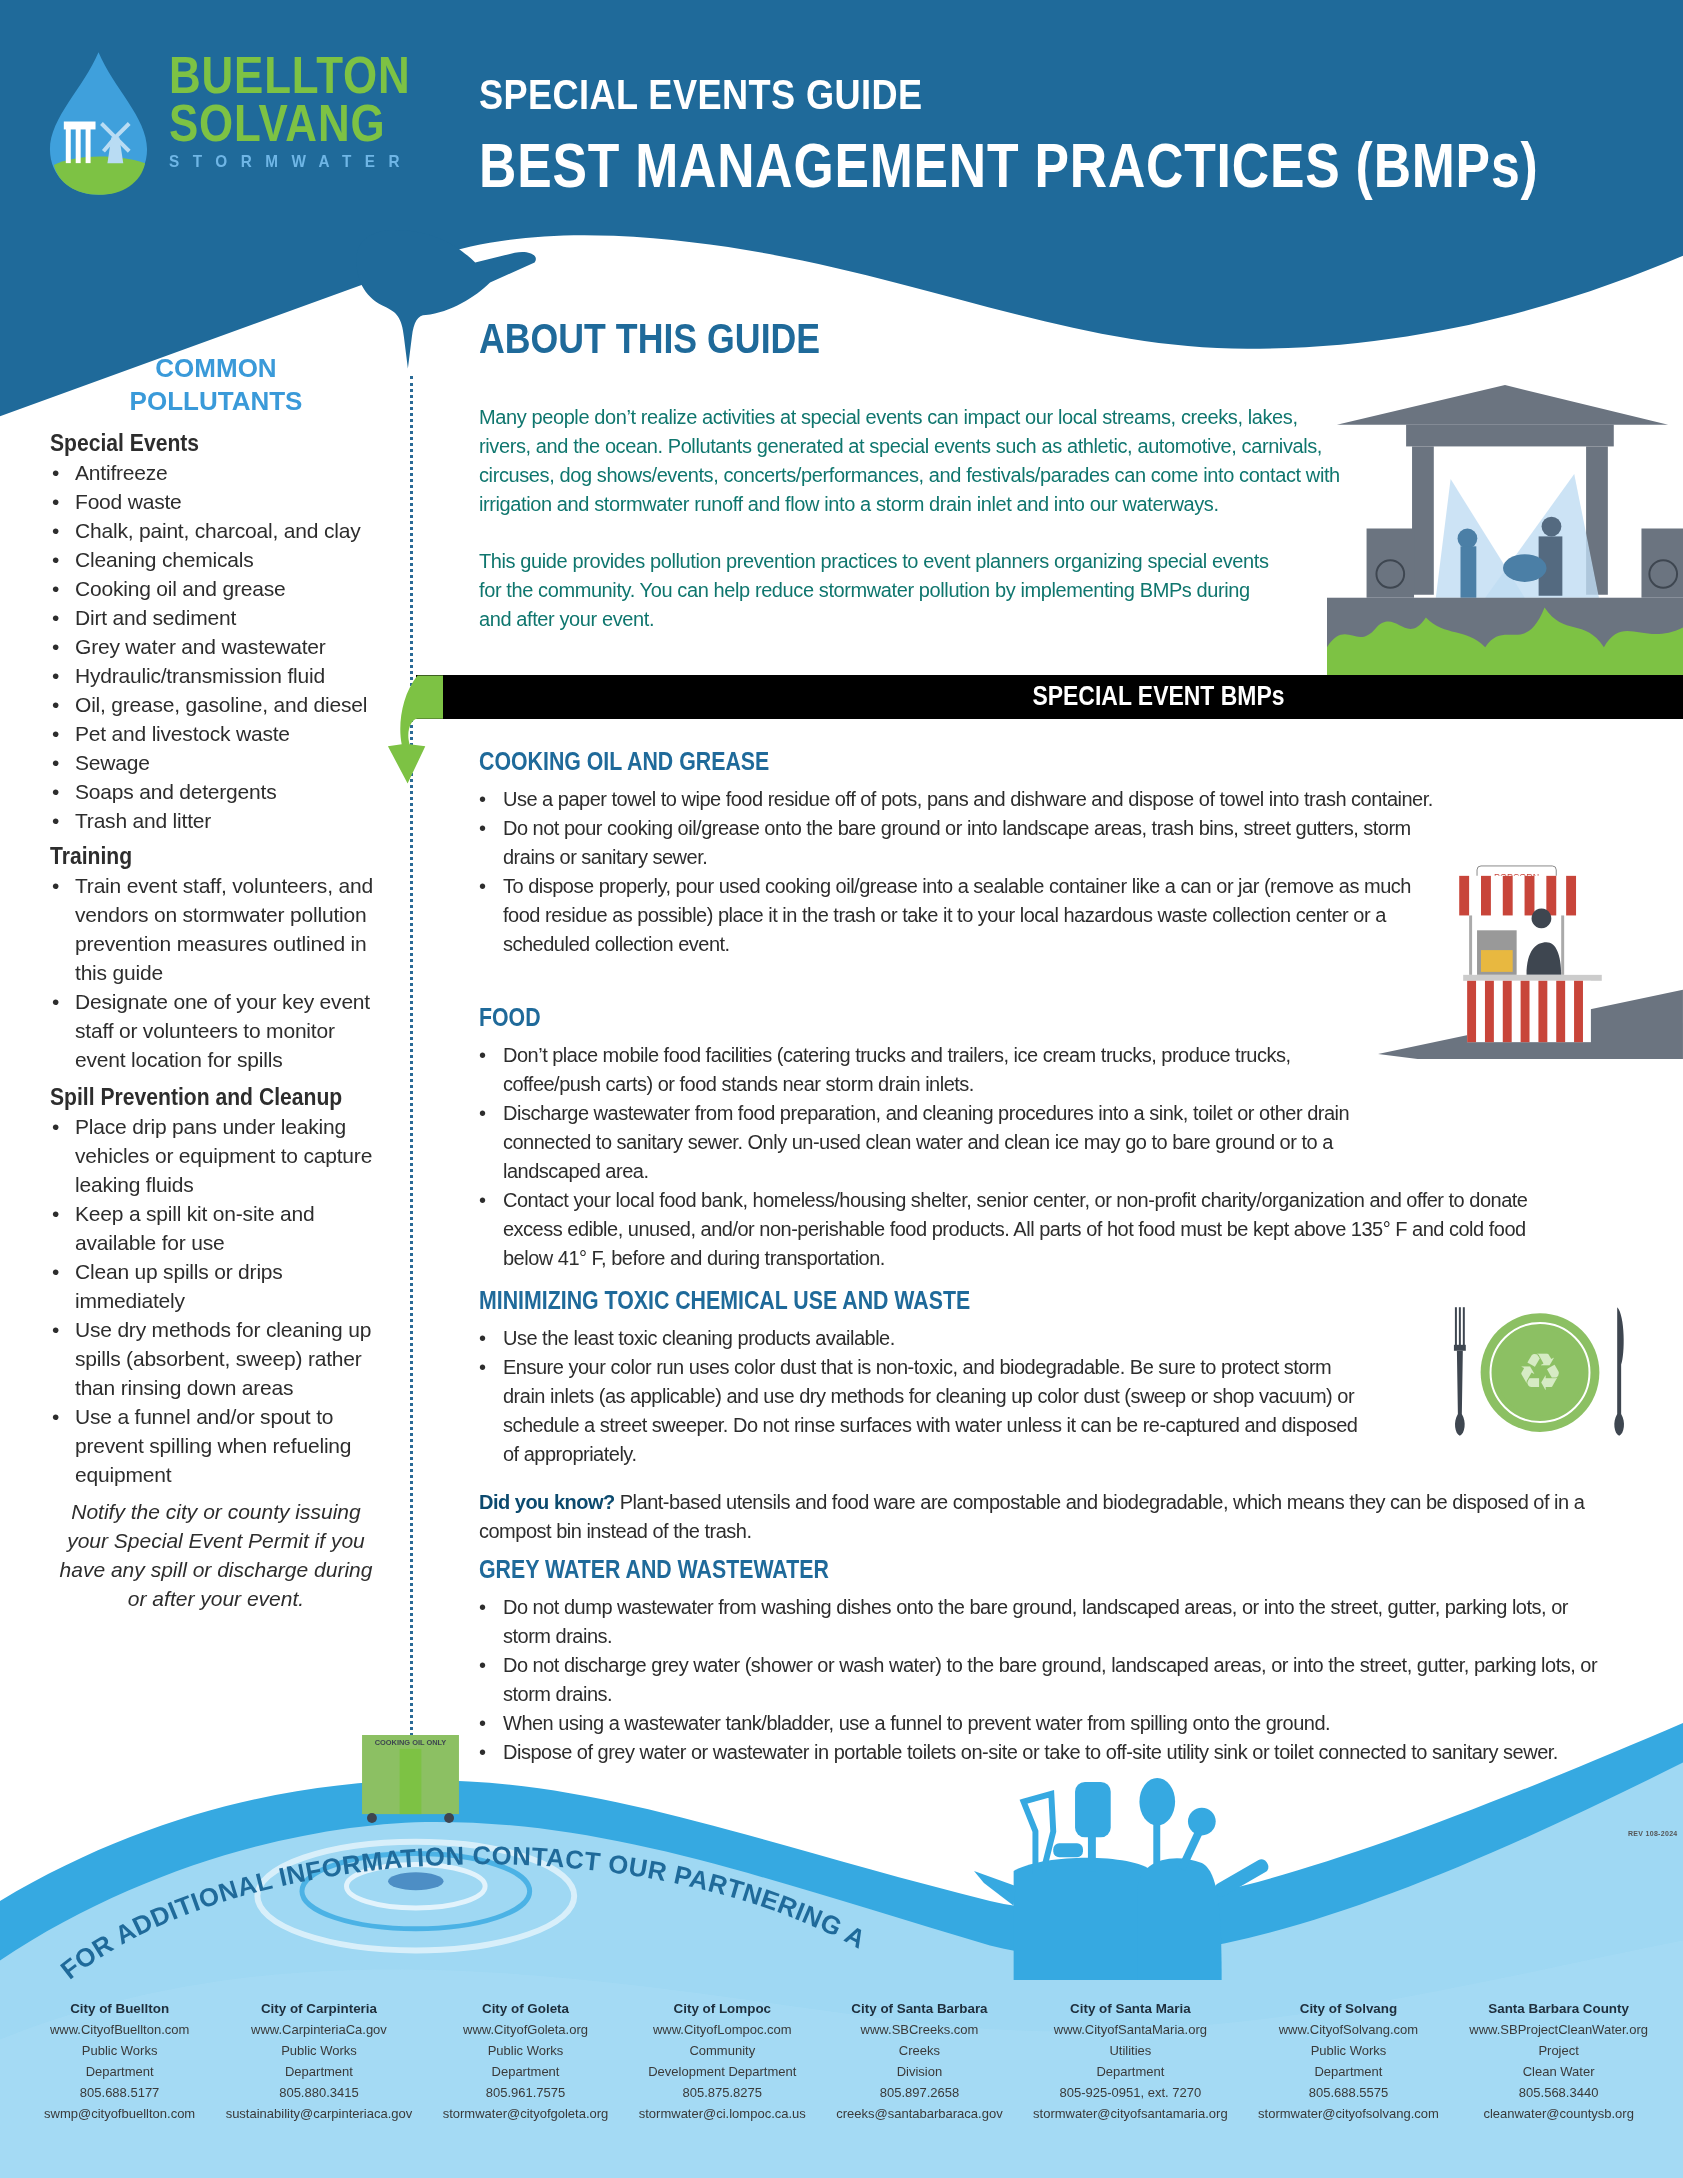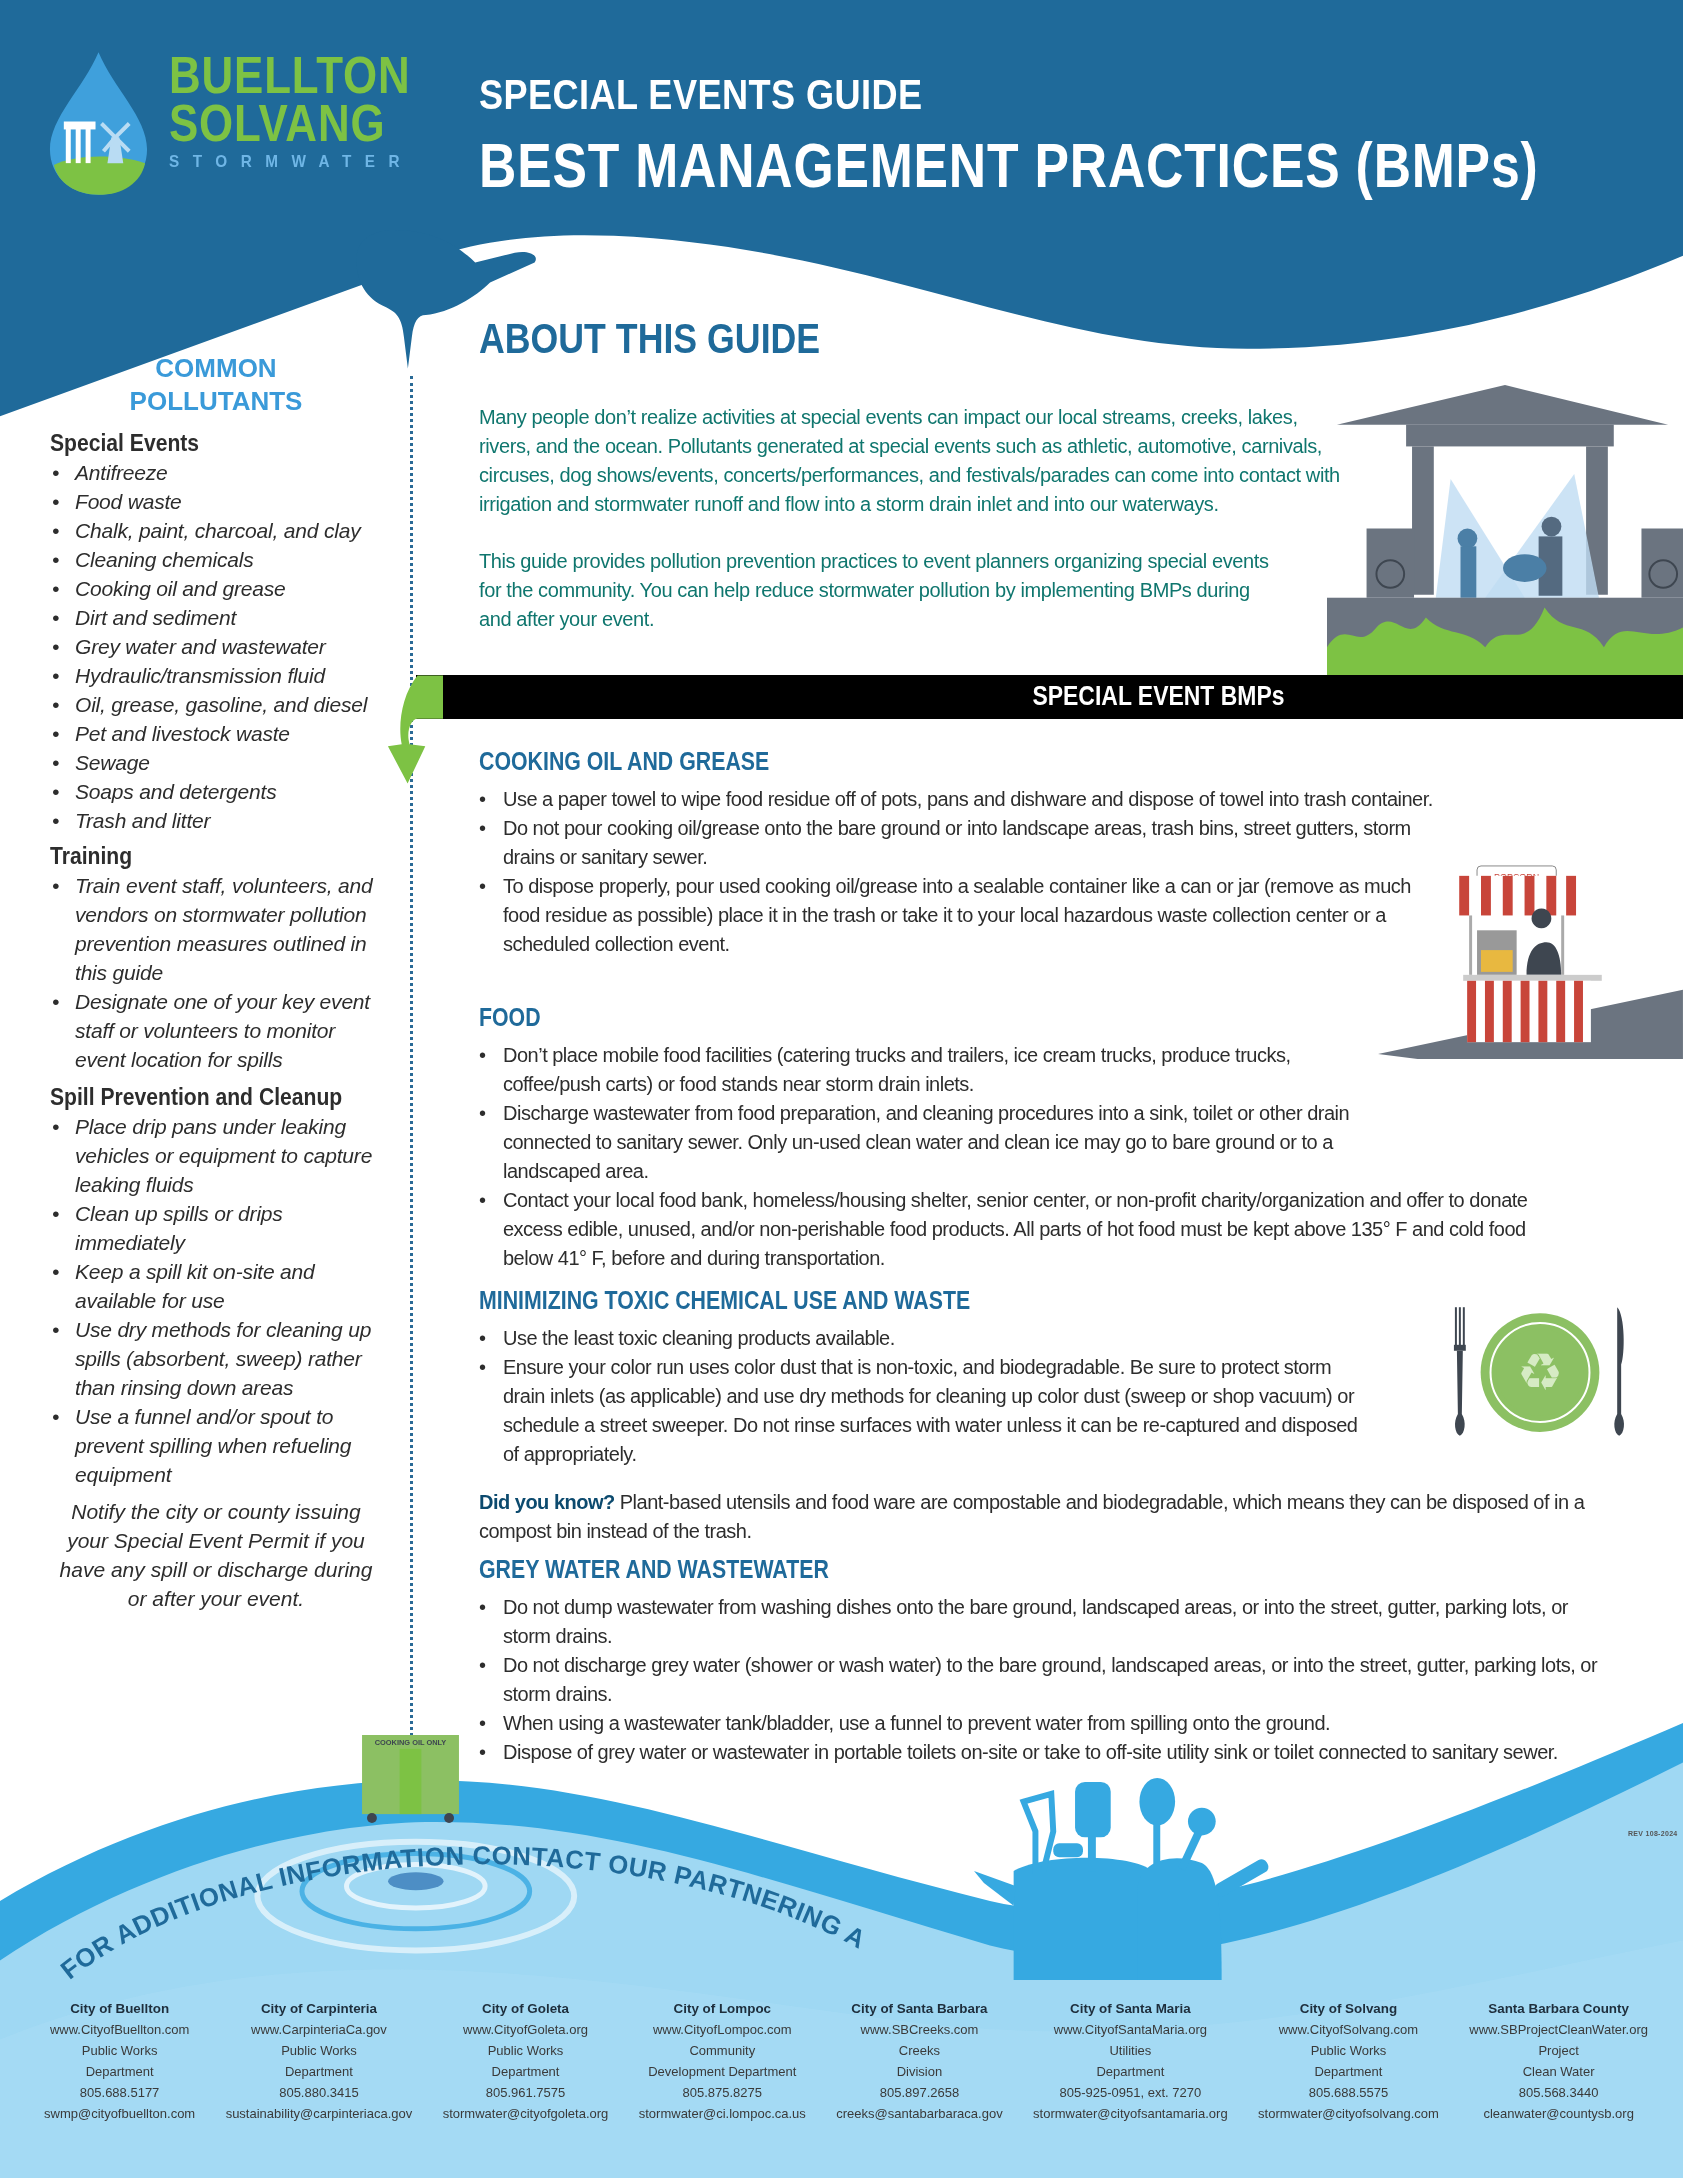--- a/index.html
+++ b/index.html
@@ -13,21 +13,21 @@
   .logo-text { position: absolute; left: 125px; top: 4px; }
   .logo-word { font-family: "Liberation Sans", sans-serif; font-weight: 700; color: #7dc244; font-size: 51px; line-height: 48px; letter-spacing: 1px; transform: scaleX(0.86); transform-origin: left; display: block; }
   .logo-sub { font-weight: 700; color: #6fb6e6; font-size: 17px; letter-spacing: 15px; display: block; margin-top: 4px; transform: scaleX(0.9); transform-origin: left; }
   .title-small { position: absolute; left: 479px; top: 71px; color: #ffffff; font-weight: 700; font-size: 42px; letter-spacing: 0.5px; transform: scaleX(0.86); transform-origin: left; white-space: nowrap; }
   .title-big { position: absolute; left: 479px; top: 129px; color: #ffffff; font-weight: 700; font-size: 63px; letter-spacing: 1px; transform: scaleX(0.82); transform-origin: left; white-space: nowrap; }
 
   
   .sidebar { position: absolute; left: 50px; top: 352px; width: 332px; }
   .sidebar-title { text-align: center; color: #3a9ad9; font-weight: 700; font-size: 26px; line-height: 33px; margin-bottom: 10px; }
   .side-h { font-weight: 700; color: #2d2d2d; font-size: 24px; line-height: 30px; transform: scaleX(0.88); transform-origin: left; white-space: nowrap; }
-  .side-list { list-style: none; margin-bottom: 6px; font-style: italic; }
+  .side-list { list-style: none; margin-bottom: 6px; }
   .side-list li { position: relative; padding-left: 25px; font-size: 21px; line-height: 29px; color: #2d2d2d; letter-spacing: -0.2px; }
   .side-list li::before { content: "•"; position: absolute; left: 2px; top: 0; }
   .side-list.tight li { line-height: 29px; }
   .side-note { font-style: italic; font-size: 21px; line-height: 29px; margin-top: 8px; color: #2d2d2d; text-align: center; }
 
   .divider-dots { position: absolute; left: 410px; top: 376px; width: 4px; height: 1366px; border-left: 3px dotted #2a6a96; }
 
   
   .main { position: absolute; left: 479px; top: 315px; width: 1168px; }
   .about-title { color: #1f6a9a; font-weight: 700; font-size: 42px; transform: scaleX(0.85); transform-origin: left; white-space: nowrap; }
@@ -115,22 +115,22 @@
 
   <div class="side-h">Training</div>
   <ul class="side-list tight">
     <li>Train event staff, volunteers, and vendors on stormwater pollution prevention measures outlined in this guide</li>
     <li>Designate one of your key event staff or volunteers to monitor event location for spills</li>
   </ul>
 
   <div class="side-h" style="margin-top:8px">Spill Prevention and Cleanup</div>
   <ul class="side-list tight">
     <li>Place drip pans under leaking vehicles or equipment to capture leaking fluids</li>
+    <li>Keep a spill kit on-site and available for use</li>
     <li>Clean up spills or drips immediately</li>
-    <li>Keep a spill kit on-site and available for use</li>
     <li>Use dry methods for cleaning up spills (absorbent, sweep) rather than rinsing down areas</li>
     <li>Use a funnel and/or spout to prevent spilling when refueling equipment</li>
   </ul>
 
   <div class="side-note">Notify the city or county issuing your Special Event Permit if you have any spill or discharge during or after your event.</div>
 </div>
 
 <div class="main">
   <div class="about-title">ABOUT THIS GUIDE</div>
   <p class="about-p p1">Many people don’t realize activities at special events can impact our local streams, creeks, lakes, rivers, and the ocean. Pollutants generated at special events such as athletic, automotive, carnivals, circuses, dog shows/events, concerts/performances, and festivals/parades can come into contact with irrigation and stormwater runoff and flow into a storm drain inlet and into our waterways.</p>

